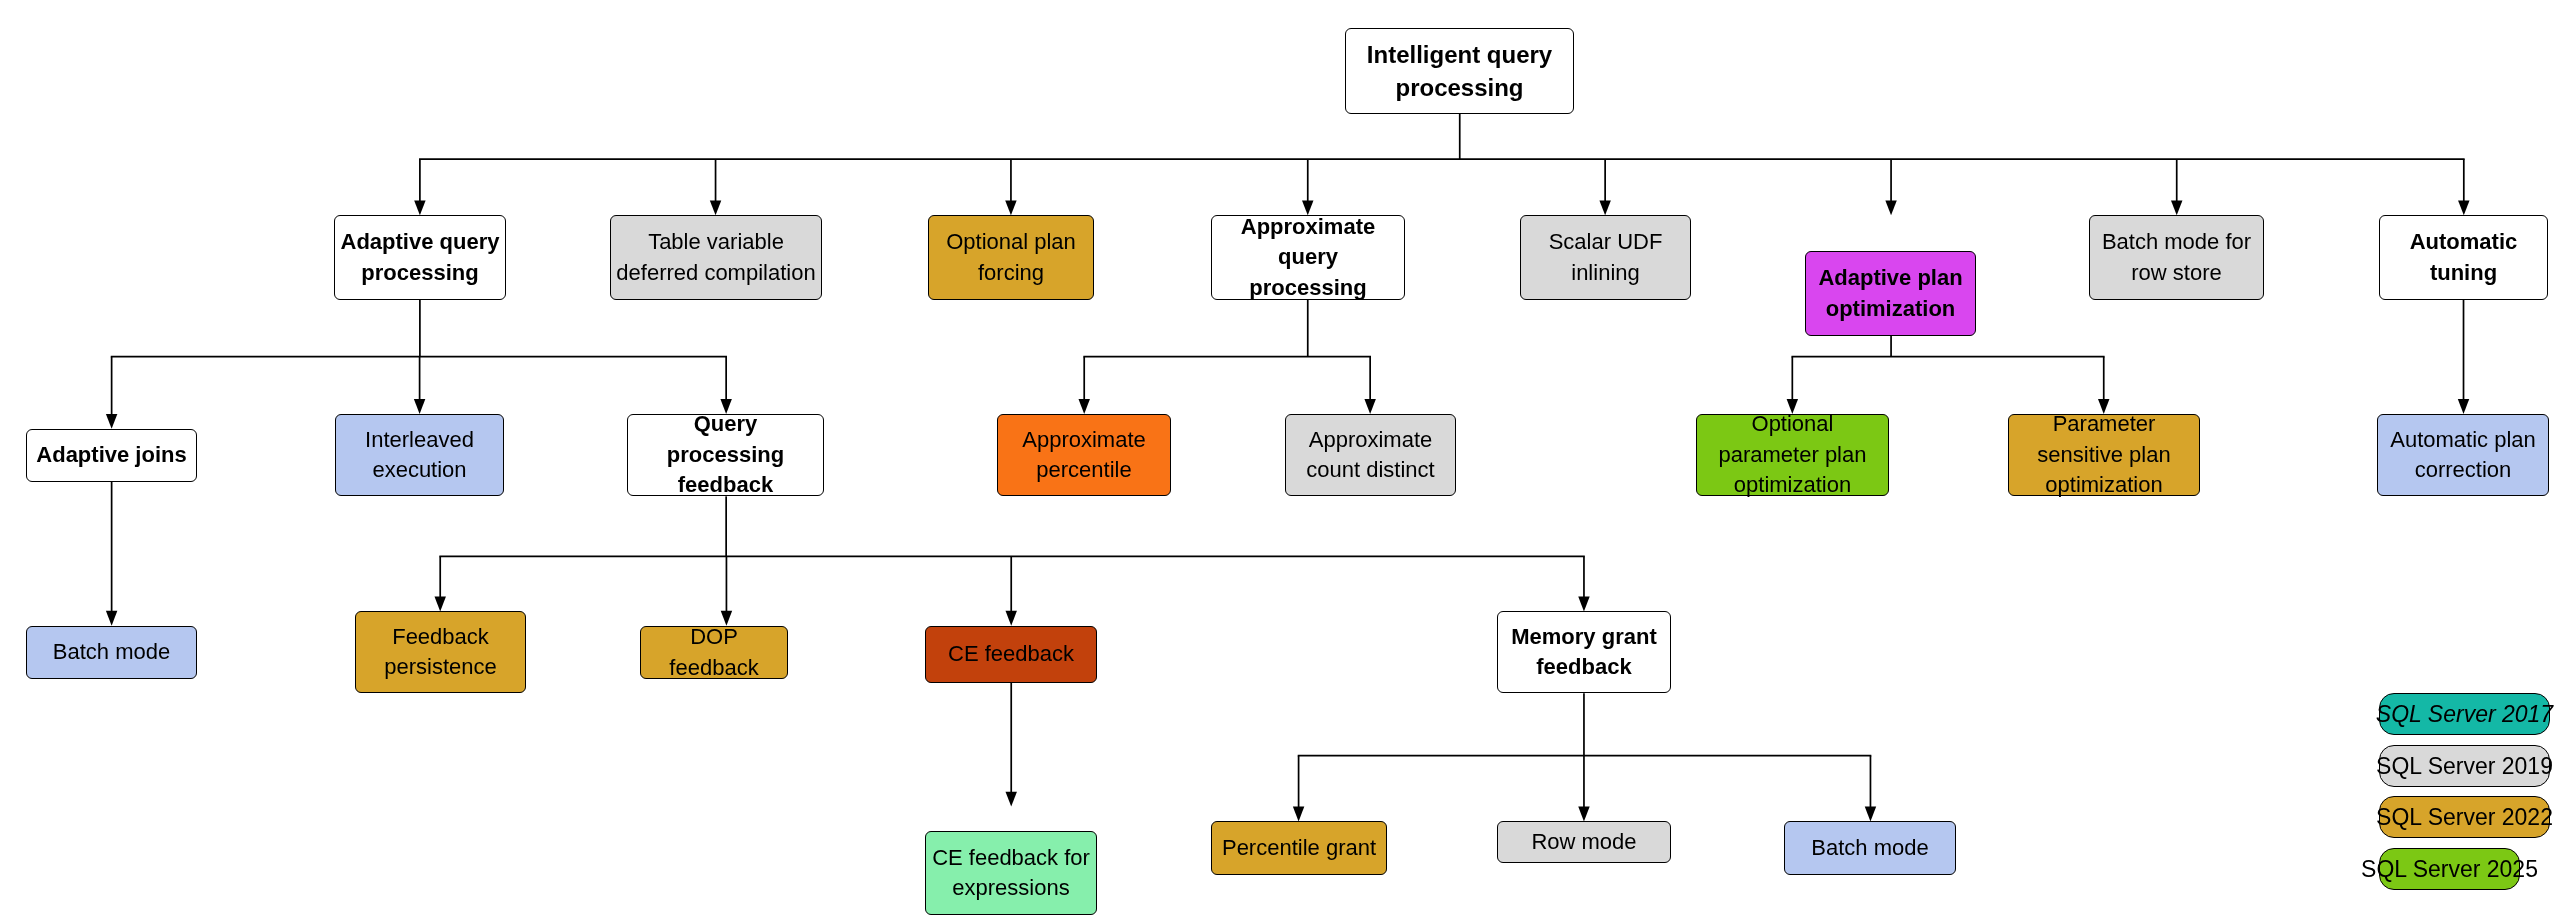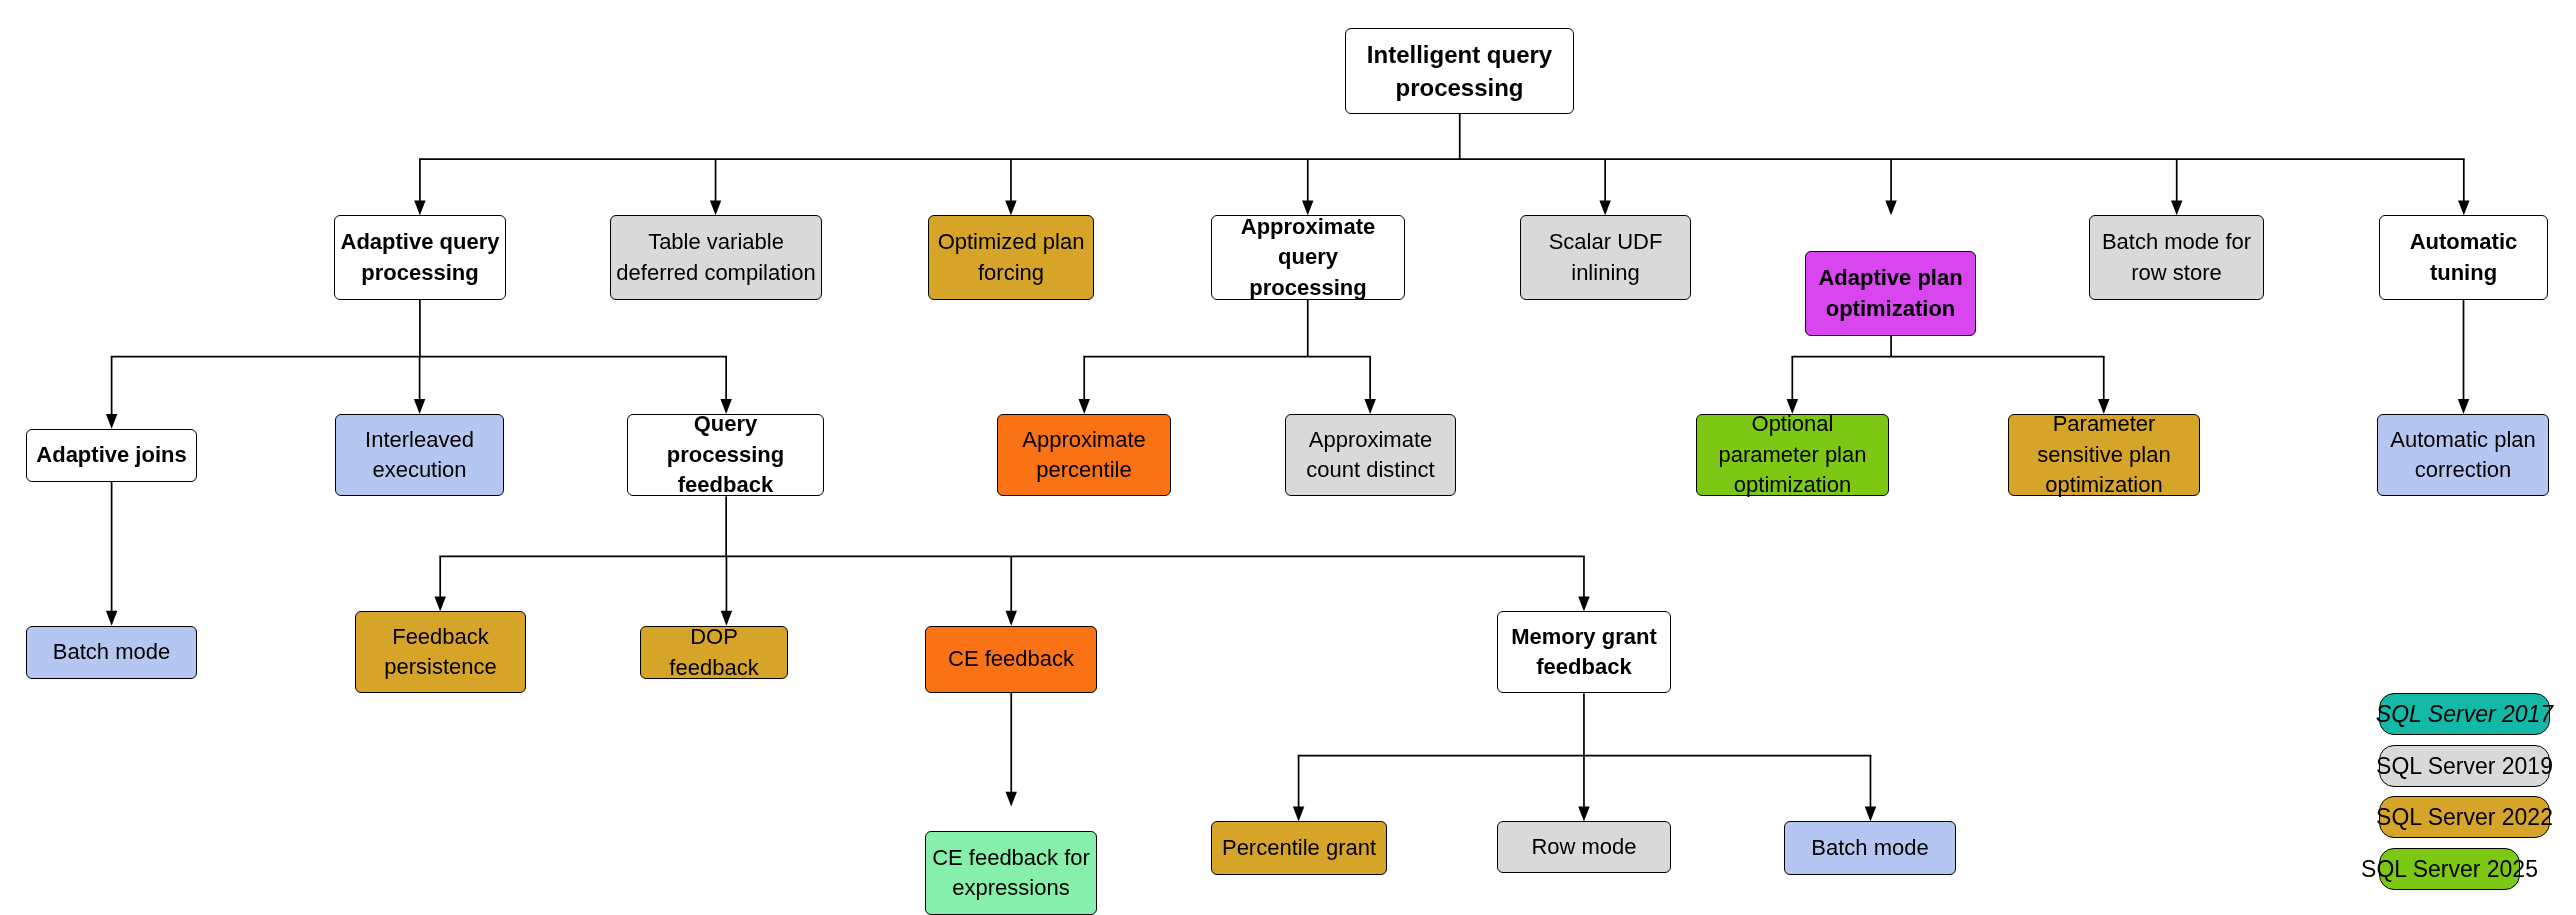--- a/index.html
+++ b/index.html
@@ -126,21 +126,21 @@
       <div class="node bold root" style="left: 1345px; top: 28px; width: 229px; height: 86px; background: rgb(255, 255, 255);">
         <span>Intelligent query processing</span>
       </div>
       <div class="node bold" style="left: 334px; top: 215px; width: 172px; height: 85px; background: rgb(255, 255, 255);">
         <span>Adaptive query processing</span>
       </div>
       <div class="node" style="left: 610px; top: 215px; width: 212px; height: 85px; background: rgb(217, 217, 217);">
         <span>Table variable deferred compilation</span>
       </div>
       <div class="node" style="left: 928px; top: 215px; width: 166px; height: 85px; background: rgb(215, 164, 42);">
-        <span>Optimized plan forcing</span>
+        <span>Optional plan forcing</span>
       </div>
       <div class="node bold" style="left: 1211px; top: 215px; width: 194px; height: 85px; background: rgb(255, 255, 255);">
         <span>Approximate query processing</span>
       </div>
       <div class="node" style="left: 1520px; top: 215px; width: 171px; height: 85px; background: rgb(217, 217, 217);">
         <span>Scalar UDF inlining</span>
       </div>
       <div class="node bold" style="left: 1805px; top: 215px; width: 171px; height: 85px; background: #d946ef; margin-top: 36px;">
         <span>Adaptive plan optimization</span>
       </div>
@@ -176,33 +176,33 @@
       </div>
       <div class="node" style="left: 26px; top: 626px; width: 171px; height: 53px; background: rgb(181, 199, 240);">
         <span>Batch mode</span>
       </div>
       <div class="node" style="left: 355px; top: 611px; width: 171px; height: 82px; background: rgb(215, 164, 42);">
         <span>Feedback persistence</span>
       </div>
       <div class="node" style="left: 640px; top: 626px; width: 148px; height: 53px; background: rgb(215, 164, 42);">
         <span>DOP feedback</span>
       </div>
-      <div class="node" style="left: 925px; top: 626px; width: 172px; height: 67px; background: #f97316;">
+      <div class="node" style="left: 925px; top: 626px; width: 172px; height: 57px; background: #c2410c;">
         <span>CE feedback</span>
       </div>
       <div class="node bold" style="left: 1497px; top: 611px; width: 174px; height: 82px; background: rgb(255, 255, 255);">
         <span>Memory grant feedback</span>
       </div>
       <div class="node" style="left: 925px; top: 807px; width: 172px; height: 84px; background: #86efac; margin-top: 24px;">
         <span>CE feedback for expressions</span>
       </div>
       <div class="node" style="left: 1211px; top: 821px; width: 176px; height: 54px; background: rgb(215, 164, 42);">
         <span>Percentile grant</span>
       </div>
-      <div class="node" style="left: 1497px; top: 821px; width: 174px; height: 52px; background: rgb(217, 217, 217); text-align: right;">
+      <div class="node" style="left: 1497px; top: 821px; width: 174px; height: 42px; background: rgb(217, 217, 217); text-align: right;">
         <span>Row mode</span>
       </div>
       <div class="node" style="left: 1784px; top: 821px; width: 172px; height: 54px; background: rgb(181, 199, 240);">
         <span>Batch mode</span>
       </div>
     </div>
   <div id="legend">
       <div class="legend-item" style="left: 2379px; top: 693px; width: 171px; height: 42px; background: #14b8a6; font-style: italic;">
         <span>SQL Server 2017</span>
       </div>

